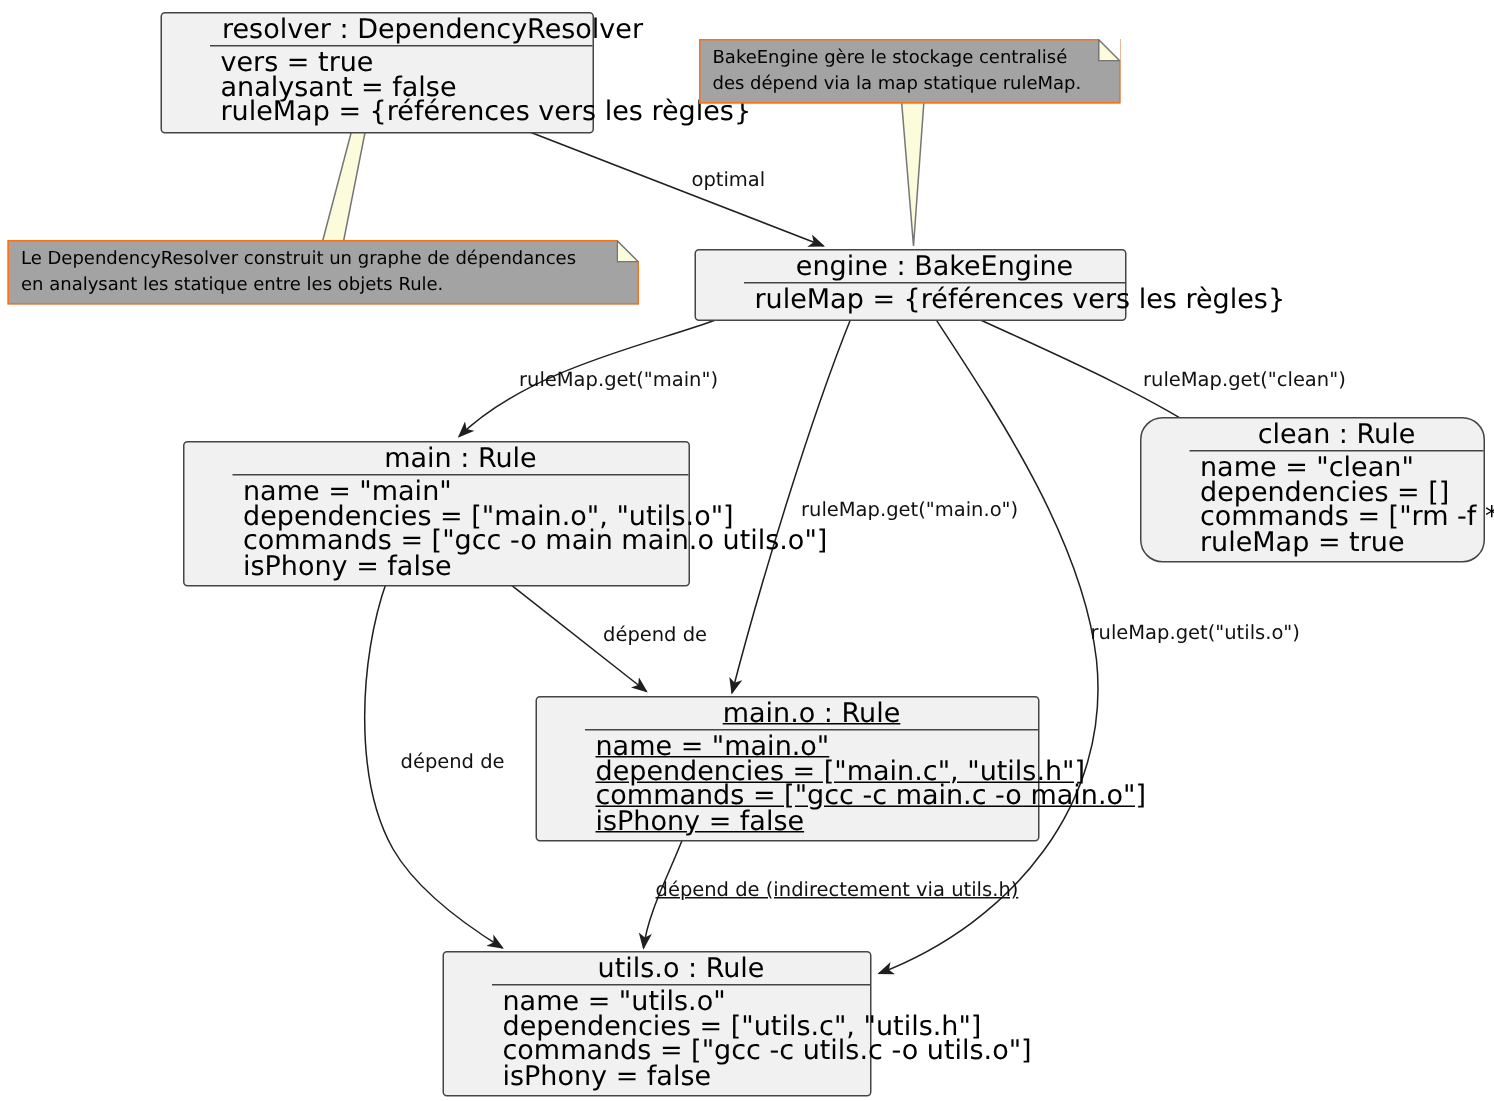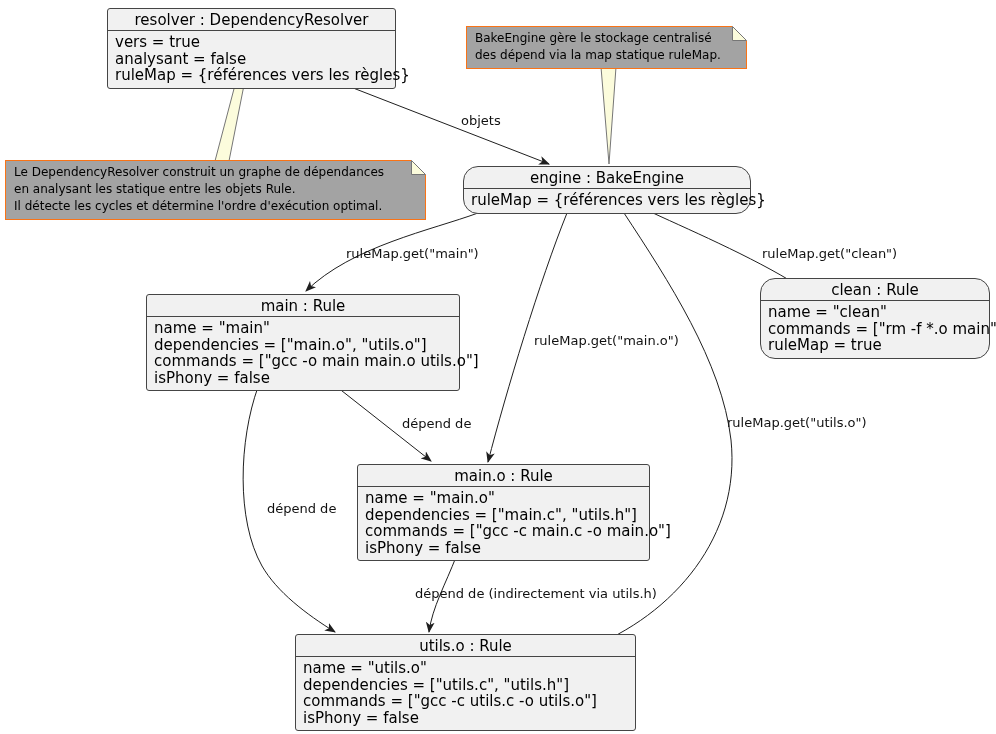--- a/index.html
+++ b/index.html
@@ -6,21 +6,21 @@
   #canvas{
     position:relative;width:996px;height:734px;background:#ffffff;overflow:hidden;
     font-family:"DejaVu Sans","Liberation Sans",sans-serif;color:#000;
   }
   #edges{position:absolute;left:0;top:0;width:996px;height:734px;z-index:0;}
   .edge{fill:none;stroke:#1f1f1f;stroke-width:1;}
   .note-connector{fill:#fcfcdc;stroke:#767676;stroke-width:1;}
 
   .obj{
     position:absolute;z-index:2;background:#f1f1f1;border:1px solid #454545;
-    border-radius:3px;box-sizing:border-box;font-size:15px;
+    border-radius:3px;box-sizing:border-box;font-size:18px;padding-left:32px;
   }
   .obj-title{
     text-align:center;padding:2px 8px 1px 8px;border-bottom:1px solid #454545;
     line-height:18px;white-space:nowrap;
   }
   .obj-body{padding:3px 7px 4px 7px;}
   .obj-field{line-height:16.5px;white-space:nowrap;}
 
   .note{
     position:absolute;z-index:2;background:#a3a3a3;border:1px solid #f97316;
@@ -62,87 +62,87 @@
 
   <div class="obj" style="left:107px;top:8px;width:289px;">
     <div class="obj-title">resolver : DependencyResolver</div>
     <div class="obj-body">
       <div class="obj-field">vers = true</div>
       <div class="obj-field">analysant = false</div>
       <div class="obj-field">ruleMap = {références vers les règles}</div>
     </div>
   </div>
 
-  <div class="obj" style="left:463px;top:166px;width:288px;border-radius:15px;">
+  <div class="obj" style="left:463px;top:166px;width:288px;">
     <div class="obj-title">engine : BakeEngine</div>
     <div class="obj-body">
       <div class="obj-field">ruleMap = {références vers les règles}</div>
     </div>
   </div>
 
-  <div class="obj" style="left:122px;top:294px;width:314px;margin-left:24px;">
+  <div class="obj" style="left:122px;top:294px;width:338px;">
     <div class="obj-title">main : Rule</div>
     <div class="obj-body">
       <div class="obj-field">name = "main"</div>
       <div class="obj-field">dependencies = ["main.o", "utils.o"]</div>
       <div class="obj-field">commands = ["gcc -o main main.o utils.o"]</div>
       <div class="obj-field">isPhony = false</div>
     </div>
   </div>
 
   <div class="obj" style="left:760px;top:278px;width:230px;border-radius:15px;">
     <div class="obj-title">clean : Rule</div>
     <div class="obj-body">
       <div class="obj-field">name = "clean"</div>
+      <div class="obj-field">dependencies = []</div>
       <div class="obj-field">commands = ["rm -f *.o main"]</div>
       <div class="obj-field">ruleMap = true</div>
     </div>
   </div>
 
-  <div class="obj" style="left:357px;top:464px;width:293px;">
+  <div class="obj" style="left:357px;top:464px;width:336px;text-decoration:underline;">
     <div class="obj-title">main.o : Rule</div>
     <div class="obj-body">
       <div class="obj-field">name = "main.o"</div>
       <div class="obj-field">dependencies = ["main.c", "utils.h"]</div>
       <div class="obj-field">commands = ["gcc -c main.c -o main.o"]</div>
       <div class="obj-field">isPhony = false</div>
     </div>
   </div>
 
-  <div class="obj" style="left:295px;top:634px;width:341px;">
+  <div class="obj" style="left:295px;top:634px;width:286px;">
     <div class="obj-title">utils.o : Rule</div>
     <div class="obj-body">
       <div class="obj-field">name = "utils.o"</div>
       <div class="obj-field">dependencies = ["utils.c", "utils.h"]</div>
       <div class="obj-field">commands = ["gcc -c utils.c -o utils.o"]</div>
       <div class="obj-field">isPhony = false</div>
     </div>
   </div>
 
   <div class="note" style="left:5px;top:160px;width:421px;">
     <svg class="fold" width="15" height="15" xmlns="http://www.w3.org/2000/svg">
       <path class="fold-cut" d="M0,0 L15,0 L15,15 Z"></path>
       <path class="fold-flap" d="M0.5,0.5 L0.5,14.5 L14.5,14.5 Z"></path>
     </svg>
     <div class="note-line">Le DependencyResolver construit un graphe de dépendances</div>
     <div class="note-line">en analysant les statique entre les objets Rule.</div>
-    <div class="note-line">Il détecte les cycles et détermine l'ordre d'exécution optimal.</div>
   </div>
 
   <div class="note" style="left:466px;top:26px;width:281px;">
     <svg class="fold" width="15" height="15" xmlns="http://www.w3.org/2000/svg">
       <path class="fold-cut" d="M0,0 L15,0 L15,15 Z"></path>
       <path class="fold-flap" d="M0.5,0.5 L0.5,14.5 L14.5,14.5 Z"></path>
     </svg>
     <div class="note-line">BakeEngine gère le stockage centralisé</div>
     <div class="note-line">des dépend via la map statique ruleMap.</div>
   </div>
 
-  <div class="edge-label" style="left:461px;top:113px;">objets</div>
+  <div class="edge-label" style="left:461px;top:113px;">optimal</div>
   <div class="edge-label" style="left:346px;top:246px;">ruleMap.get("main")</div>
   <div class="edge-label" style="left:762px;top:246px;">ruleMap.get("clean")</div>
   <div class="edge-label" style="left:534px;top:333px;">ruleMap.get("main.o")</div>
   <div class="edge-label" style="left:727px;top:415px;">ruleMap.get("utils.o")</div>
   <div class="edge-label" style="left:402px;top:416px;">dépend de</div>
   <div class="edge-label" style="left:267px;top:501px;">dépend de</div>
-  <div class="edge-label" style="left:415px;top:586px;">dépend de (indirectement via utils.h)</div>
+  <div class="edge-label" style="left:437px;top:586px;text-decoration:underline;">dépend de (indirectement via utils.h)</div>
 
 </div>
 
 </body></html>

